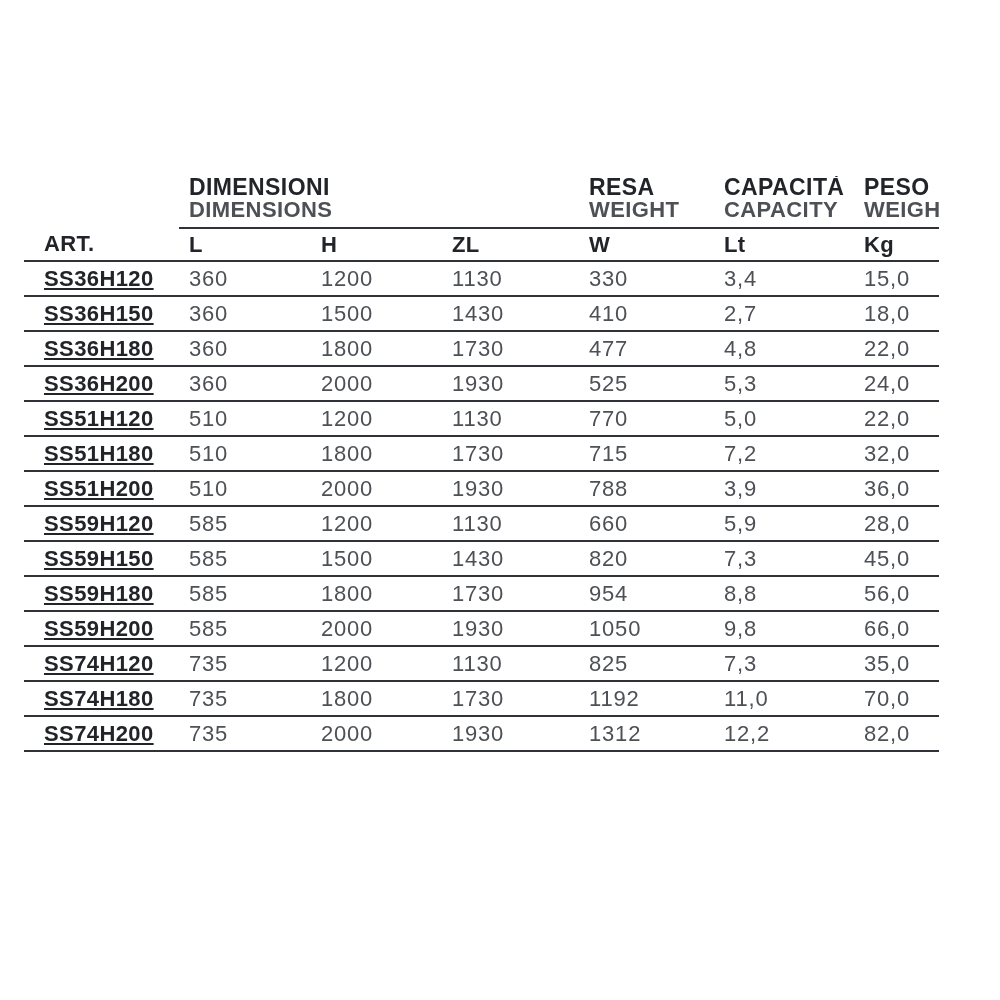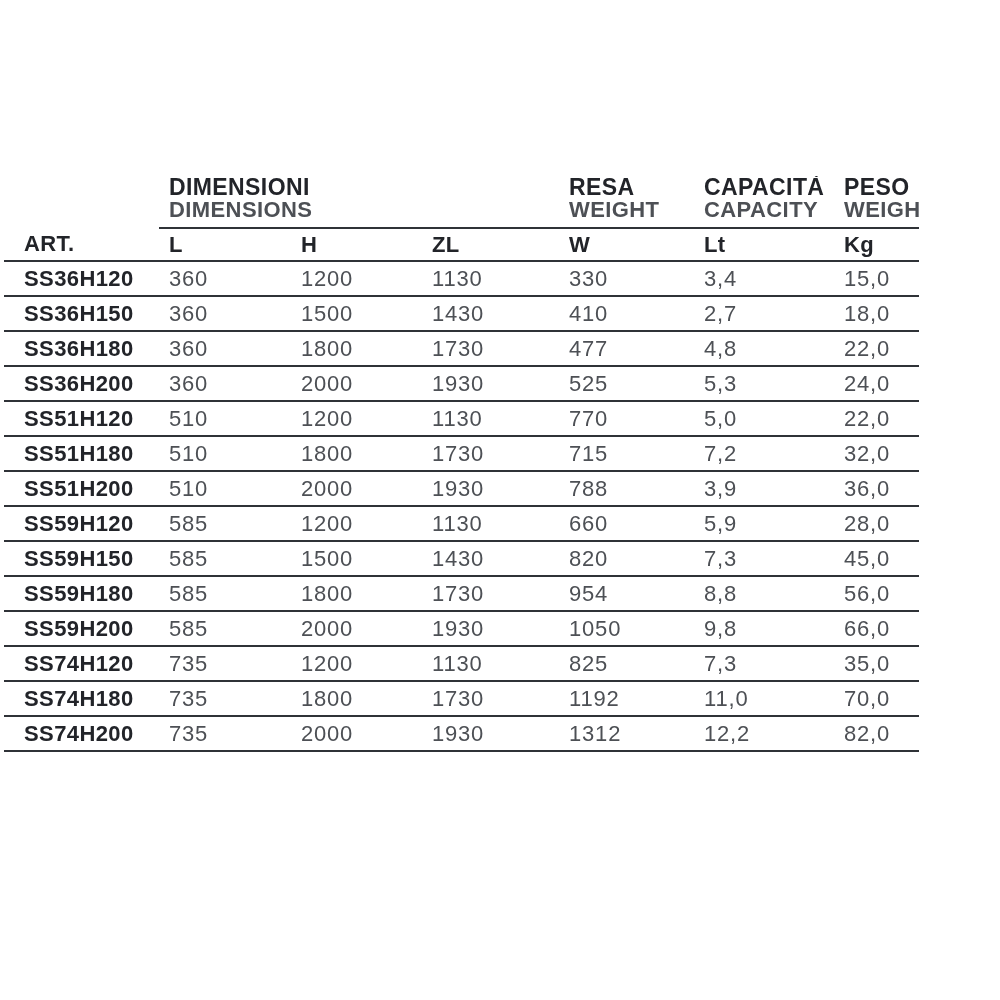--- a/index.html
+++ b/index.html
@@ -11,21 +11,21 @@
   html,body{margin:0;padding:0;background:var(--background);}
   .page{
     position:relative;
     width:1000px;height:1000px;
     background:var(--background);
     overflow:hidden;
     font-family:"Liberation Sans", sans-serif;
   }
   table.spec-table{
     position:absolute;
-    top:176px;left:4px;
+    top:176px;left:24px;
     width:915px;
     border-collapse:collapse;
     table-layout:fixed;
   }
   th,td{
     padding:0;
     margin:0;
     text-align:left;
     font-weight:normal;
     white-space:nowrap;
@@ -70,20 +70,21 @@
     vertical-align:middle;
     font-size:22px;
     color:var(--ink-light);
     letter-spacing:0.8px;
     border-bottom:2px solid var(--rule);
   }
   tbody td.c-art{
     font-weight:bold;
     color:var(--ink-dark);
     letter-spacing:0.4px;
+    text-decoration:underline;
   }
 </style>
 </head>
 <body>
 
 <div class="page">
   <table class="spec-table">
     <colgroup>
       <col style="width:155px">
       <col style="width:142px">

